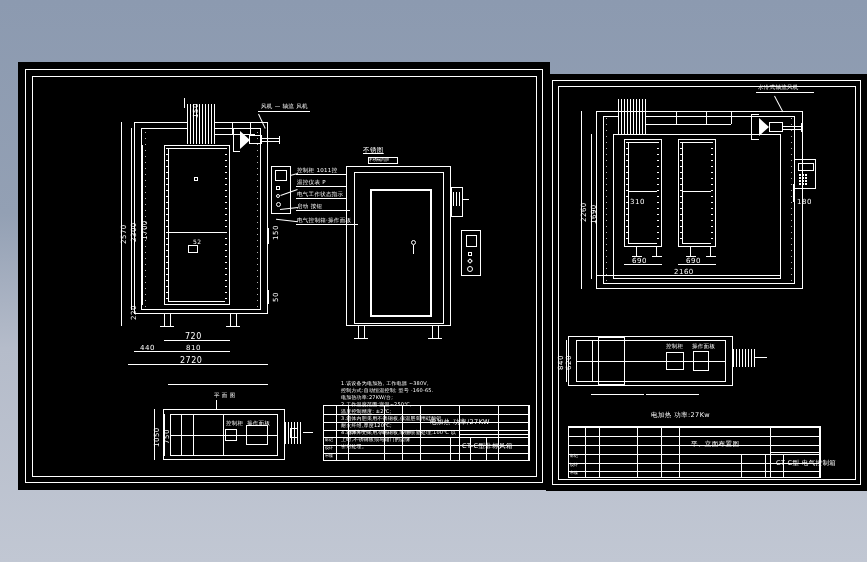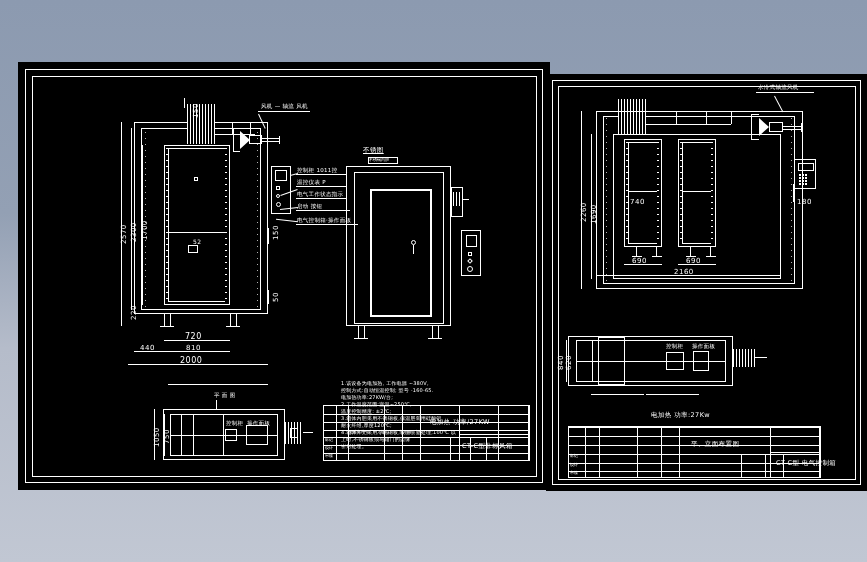--- a/index.html
+++ b/index.html
@@ -132,21 +132,21 @@
     <div class="ln" style="left:45px;top:60px;width:1px;height:145px;"></div>
     <div class="t dimv" style="left:34px;top:148px;">2260</div>
     <div class="t dimv" style="left:44px;top:150px;">1690</div>
 
     <div class="ln h" style="left:78px;top:190px;width:38px;"></div>
     <div class="ln h" style="left:132px;top:190px;width:38px;"></div>
     <div class="ln h" style="left:50px;top:201px;width:185px;"></div>
     <div class="t dim" style="left:86px;top:183px;">690</div>
     <div class="t dim" style="left:140px;top:183px;">690</div>
     <div class="t dim" style="left:128px;top:194px;">2160</div>
-    <div class="t dim" style="left:84px;top:124px;">740</div>
+    <div class="t dim" style="left:84px;top:124px;">310</div>
     <div class="t dim" style="left:251px;top:124px;">180</div>
     <div class="ln" style="left:247px;top:110px;width:1px;height:18px;"></div>
 
     <div class="box" style="left:22px;top:262px;width:165px;height:50px;"></div>
     <div class="box" style="left:30px;top:266px;width:150px;height:42px;"></div>
     <div class="ln" style="left:46px;top:266px;width:1px;height:42px;"></div>
     <div class="box" style="left:52px;top:263px;width:27px;height:48px;"></div>
     <div class="ln h" style="left:30px;top:287px;width:150px;"></div>
     <div class="box" style="left:120px;top:278px;width:18px;height:18px;"></div>
     <div class="box" style="left:147px;top:277px;width:16px;height:20px;"></div>
@@ -275,21 +275,21 @@
     <div class="t dim" style="left:175px;top:176px;font-size:6px;">52</div>
     <div class="box" style="left:176px;top:115px;width:4px;height:4px;"></div>
 
     <div class="ln h" style="left:146px;top:278px;width:66px;"></div>
     <div class="ln h" style="left:116px;top:289px;width:30px;"></div>
     <div class="ln h" style="left:146px;top:289px;width:66px;"></div>
     <div class="ln h" style="left:110px;top:302px;width:140px;"></div>
     <div class="t dim" style="left:167px;top:270px;font-size:8px;">720</div>
     <div class="t dim" style="left:122px;top:282px;">440</div>
     <div class="t dim" style="left:168px;top:282px;">810</div>
-    <div class="t dim" style="left:162px;top:294px;font-size:8px;">2000</div>
+    <div class="t dim" style="left:162px;top:294px;font-size:8px;">2720</div>
 
     <div class="t ttl" style="left:345px;top:84px;text-decoration:underline;">不锈图</div>
     <div class="box" style="left:328px;top:104px;width:105px;height:160px;"></div>
     <div class="box" style="left:336px;top:110px;width:90px;height:152px;"></div>
     <div class="box2" style="left:352px;top:127px;width:62px;height:128px;"></div>
     <div class="box" style="left:350px;top:95px;width:30px;height:7px;"></div>
     <div class="t" style="left:351px;top:95px;font-size:4px;color:#fff;">不锈钢内胆</div>
 
     <div class="box" style="left:393px;top:178px;width:5px;height:5px;border-radius:50%;"></div>
     <div class="ln" style="left:395px;top:183px;width:1px;height:9px;"></div>

